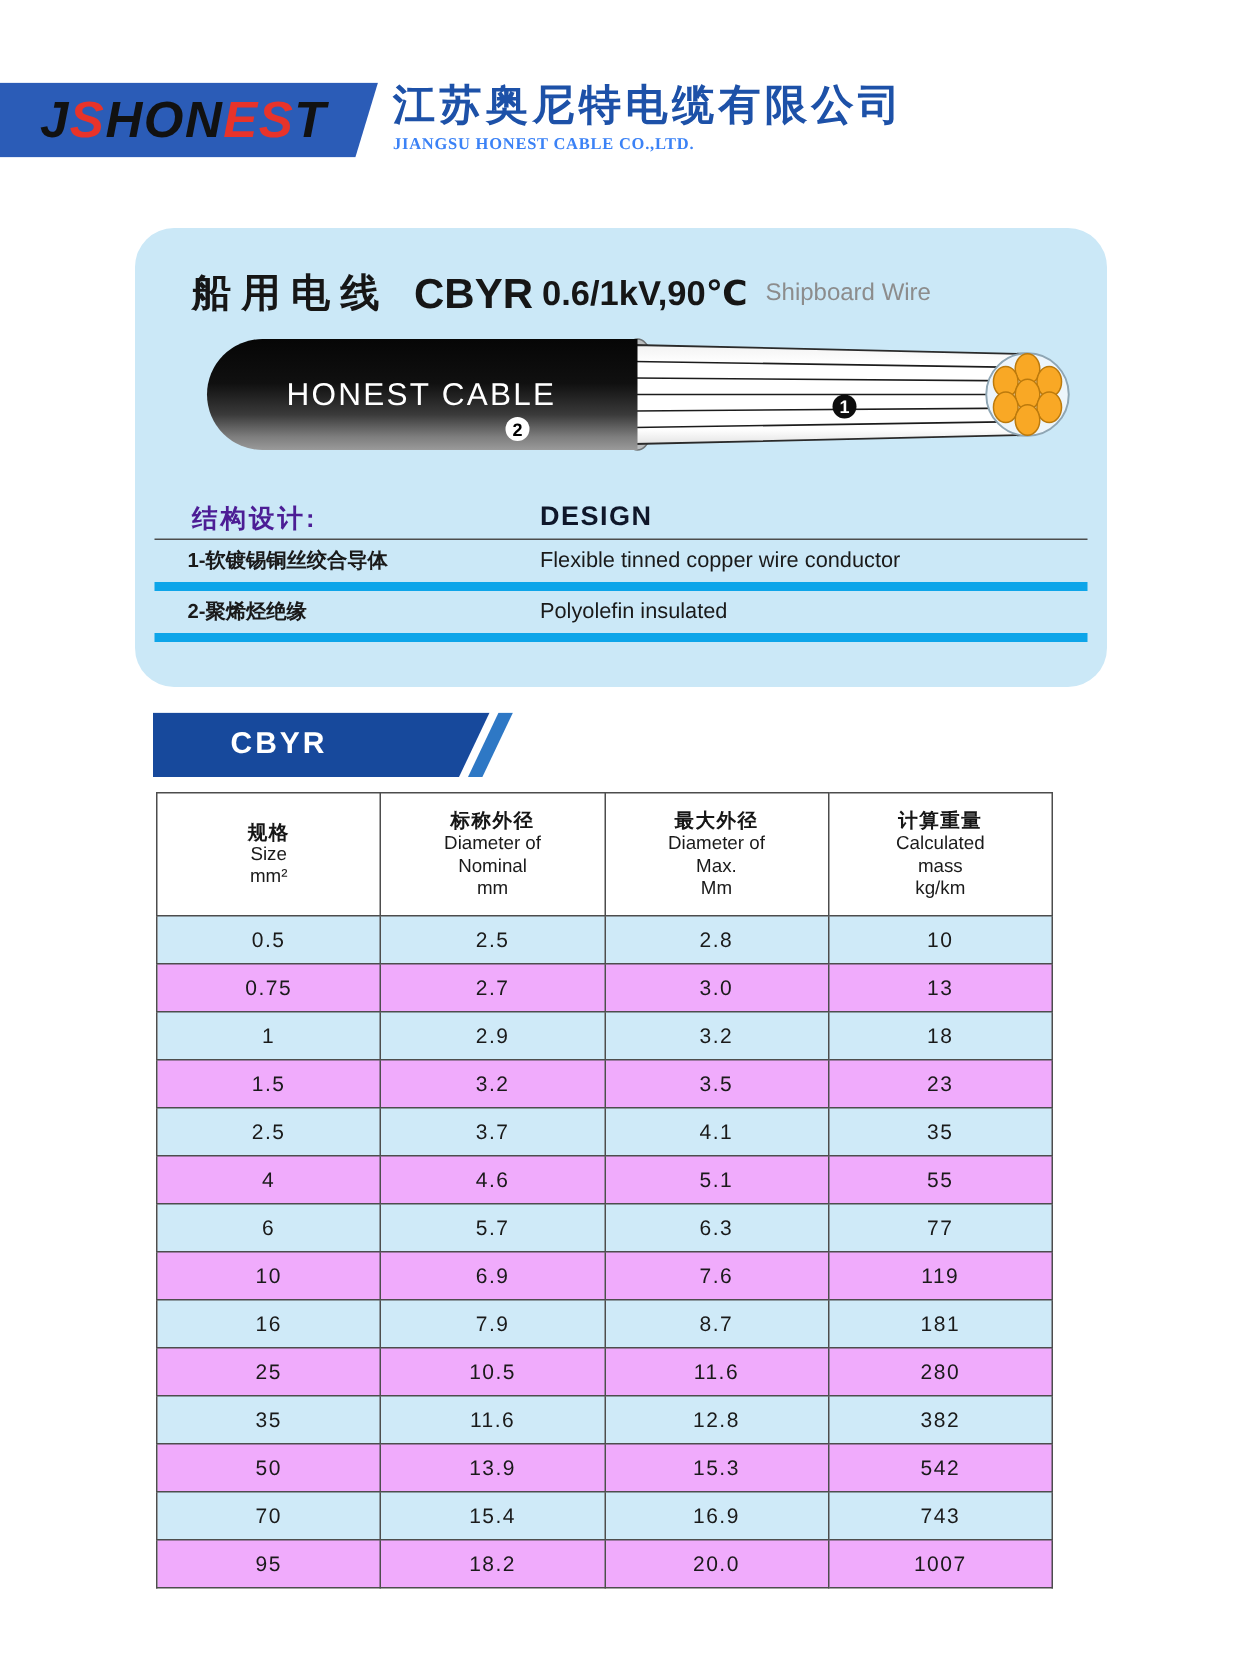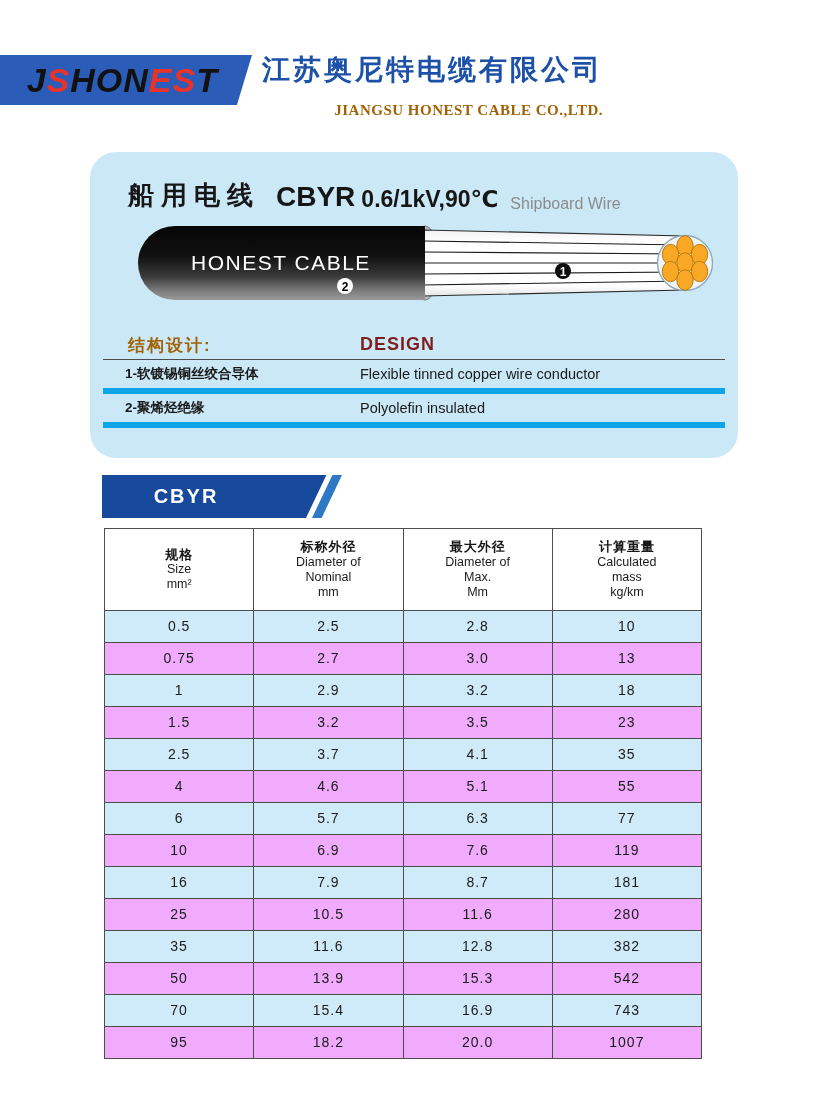--- a/index.html
+++ b/index.html
@@ -4,40 +4,40 @@
 <style>
   * { margin:0; padding:0; box-sizing:border-box; }
   body { background:#ffffff; font-family:"Liberation Sans","DejaVu Sans",sans-serif; }
   .page { position:relative; width:830px; height:1119px; background:#ffffff; overflow:hidden; }
 
   
   .logo-bar { position:absolute; left:0; top:55px; width:252px; height:50px;
     background:#2b5cb7; clip-path:polygon(0 0,100% 0,94% 100%,0 100%); }
   .logo-text { position:absolute; right:34px; top:0; height:62px; line-height:50px;
     font-weight:900; font-style:italic; font-size:34px; letter-spacing:1px; white-space:nowrap; }
-  .company { position:absolute; left:262px; top:51px;text-align:right; }
+  .company { position:absolute; left:262px; top:51px; }
   .company-cn { font-size:28px; font-weight:bold; color:#1d51a8; letter-spacing:3px; white-space:nowrap; }
-  .company-en { font-family:"Liberation Serif","DejaVu Serif",serif; font-size:15px; font-weight:bold;
-    color:#a16207; letter-spacing:0.5px; margin-top:13px; white-space:nowrap; }
+  .company-en { font-family:"Liberation Serif","DejaVu Serif",serif; font-size:11px; font-weight:bold;
+    color:#3b82f6; letter-spacing:0.5px; margin-top:1px; white-space:nowrap; }
 
   
   .panel { position:absolute; left:90px; top:152px; width:648px; height:306px;
     background:#cbe8f7; border-radius:26px; }
-  .panel-title { position:absolute; left:38px; top:26px; display:flex; align-items:flex-end; white-space:nowrap; }
+  .panel-title { position:absolute; left:38px; top:26px; display:flex; align-items:center; white-space:nowrap; }
   .pt-cn { font-size:26px; font-weight:bold; color:#161616; letter-spacing:7px; }
   .pt-model { font-size:28px; font-weight:bold; color:#161616; margin-left:16px; }
   .pt-rating { font-size:23px; font-weight:bold; color:#161616; margin-left:6px; }
   .pt-en { font-size:16px; color:#8c8c8c; margin-left:12px; }
 
   .cable-svg { position:absolute; left:43px; top:68px; }
 
   .design { position:absolute; left:13px; right:13px; top:182px; }
   .design-head { position:relative; height:26px; border-bottom:1px solid #4d4d4d; }
-  .dh-cn { position:absolute; left:25px; top:0; font-size:17px; font-weight:bold; color:#a16207; letter-spacing:2px; }
-  .dh-en { position:absolute; left:257px; top:0; font-size:18px; font-weight:bold; color:#7f1d1d; letter-spacing:1px; }
+  .dh-cn { position:absolute; left:25px; top:0; font-size:17px; font-weight:bold; color:#4c1d95; letter-spacing:2px; }
+  .dh-en { position:absolute; left:257px; top:0; font-size:18px; font-weight:bold; color:#0f172a; letter-spacing:1px; }
   .design-row { position:relative; height:34px; border-bottom:6px solid #0ea5e9; }
   .dcn { position:absolute; left:22px; top:50%; transform:translateY(-50%); font-size:13.5px; font-weight:bold; color:#1a1a1a; }
   .den { position:absolute; left:257px; top:50%; transform:translateY(-50%); font-size:14.5px; color:#1a1a1a; }
 
   
   .series-banner { position:absolute; left:102px; top:475px; width:240px; height:43px; }
   .banner-main { position:absolute; inset:0; background:#17499c;
     clip-path:polygon(0 0,93.5% 0,85% 100%,0 100%); }
   .banner-accent { position:absolute; inset:0; background:#2e78c5;
     clip-path:polygon(96% 0,100% 0,91.5% 100%,87.5% 100%); }

